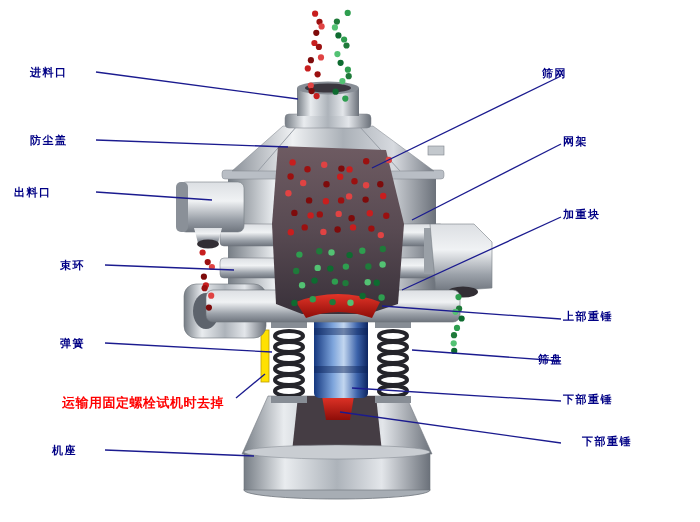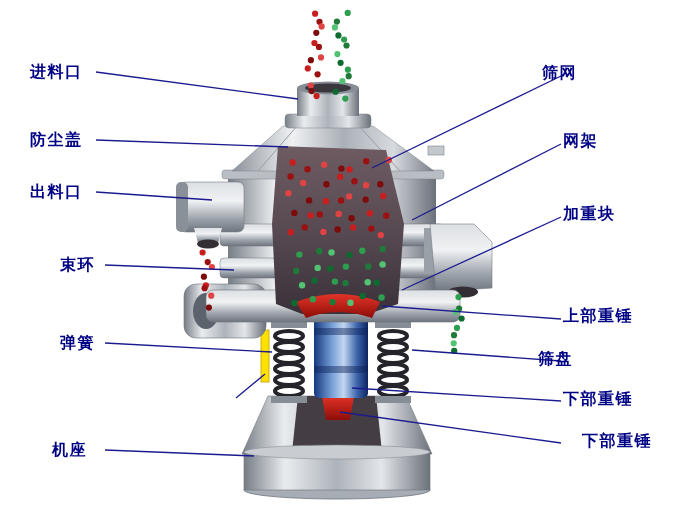--- a/index.html
+++ b/index.html
@@ -1,21 +1,21 @@
 <!DOCTYPE html>
 <html style="--label-color: #000085; --note-color: #ff0000; --line-color: #1b1b8f;"><head>
 <meta charset="utf-8">
 <style>
   * { margin:0; padding:0; box-sizing:border-box; }
   html,body { background:#ffffff; }
   body { font-family:"Liberation Sans", sans-serif; }
   .stage { position:relative; width:700px; height:522px; background:#fff; overflow:hidden; }
   svg.art { position:absolute; left:0; top:0; }
   .lbl {
-    position:absolute; font-weight:bold; font-size:16px; letter-spacing:1.5px;
+    position:absolute; font-weight:bold; font-size:11px; letter-spacing:1.5px;
     color:var(--label-color,#000085); white-space:nowrap; line-height:18px;
   }
   .note {
     position:absolute; font-weight:bold; font-size:13px; letter-spacing:0.5px;
     color:var(--note-color,#ff0000); white-space:nowrap; line-height:14px;
   }
   .leaders line { stroke:var(--line-color,#1b1b8f); stroke-width:1.3; }
 </style>
 </head>
 <body>
@@ -270,23 +270,24 @@
       <line x1="561" y1="217" x2="402" y2="290"></line>
       <line x1="561" y1="319" x2="382" y2="306"></line>
       <line x1="561" y1="361" x2="412" y2="350"></line>
       <line x1="561" y1="401" x2="352" y2="388"></line>
       <line x1="561" y1="443" x2="340" y2="412"></line>
     </g>
   </svg>
 
   <div class="lbl" style="left:30px;top:63px">进料口</div>
   <div class="lbl" style="left:30px;top:131px">防尘盖</div>
-  <div class="lbl" style="left:30px;top:183px">出料口</div>
+  <div class="lbl" style="left:14px;top:183px">出料口</div>
   <div class="lbl" style="left:60px;top:256px">束环</div>
   <div class="lbl" style="left:60px;top:334px">弹簧</div>
+  <div class="note" style="left:62px;top:396px">运输用固定螺栓试机时去掉</div>
   <div class="lbl" style="left:52px;top:441px">机座</div>
 
   <div class="lbl" style="left:542px;top:64px">筛网</div>
   <div class="lbl" style="left:563px;top:132px">网架</div>
   <div class="lbl" style="left:563px;top:205px">加重块</div>
   <div class="lbl" style="left:563px;top:307px">上部重锤</div>
   <div class="lbl" style="left:538px;top:350px">筛盘</div>
   <div class="lbl" style="left:563px;top:390px">下部重锤</div>
   <div class="lbl" style="left:582px;top:432px">下部重锤</div>
 </div>

